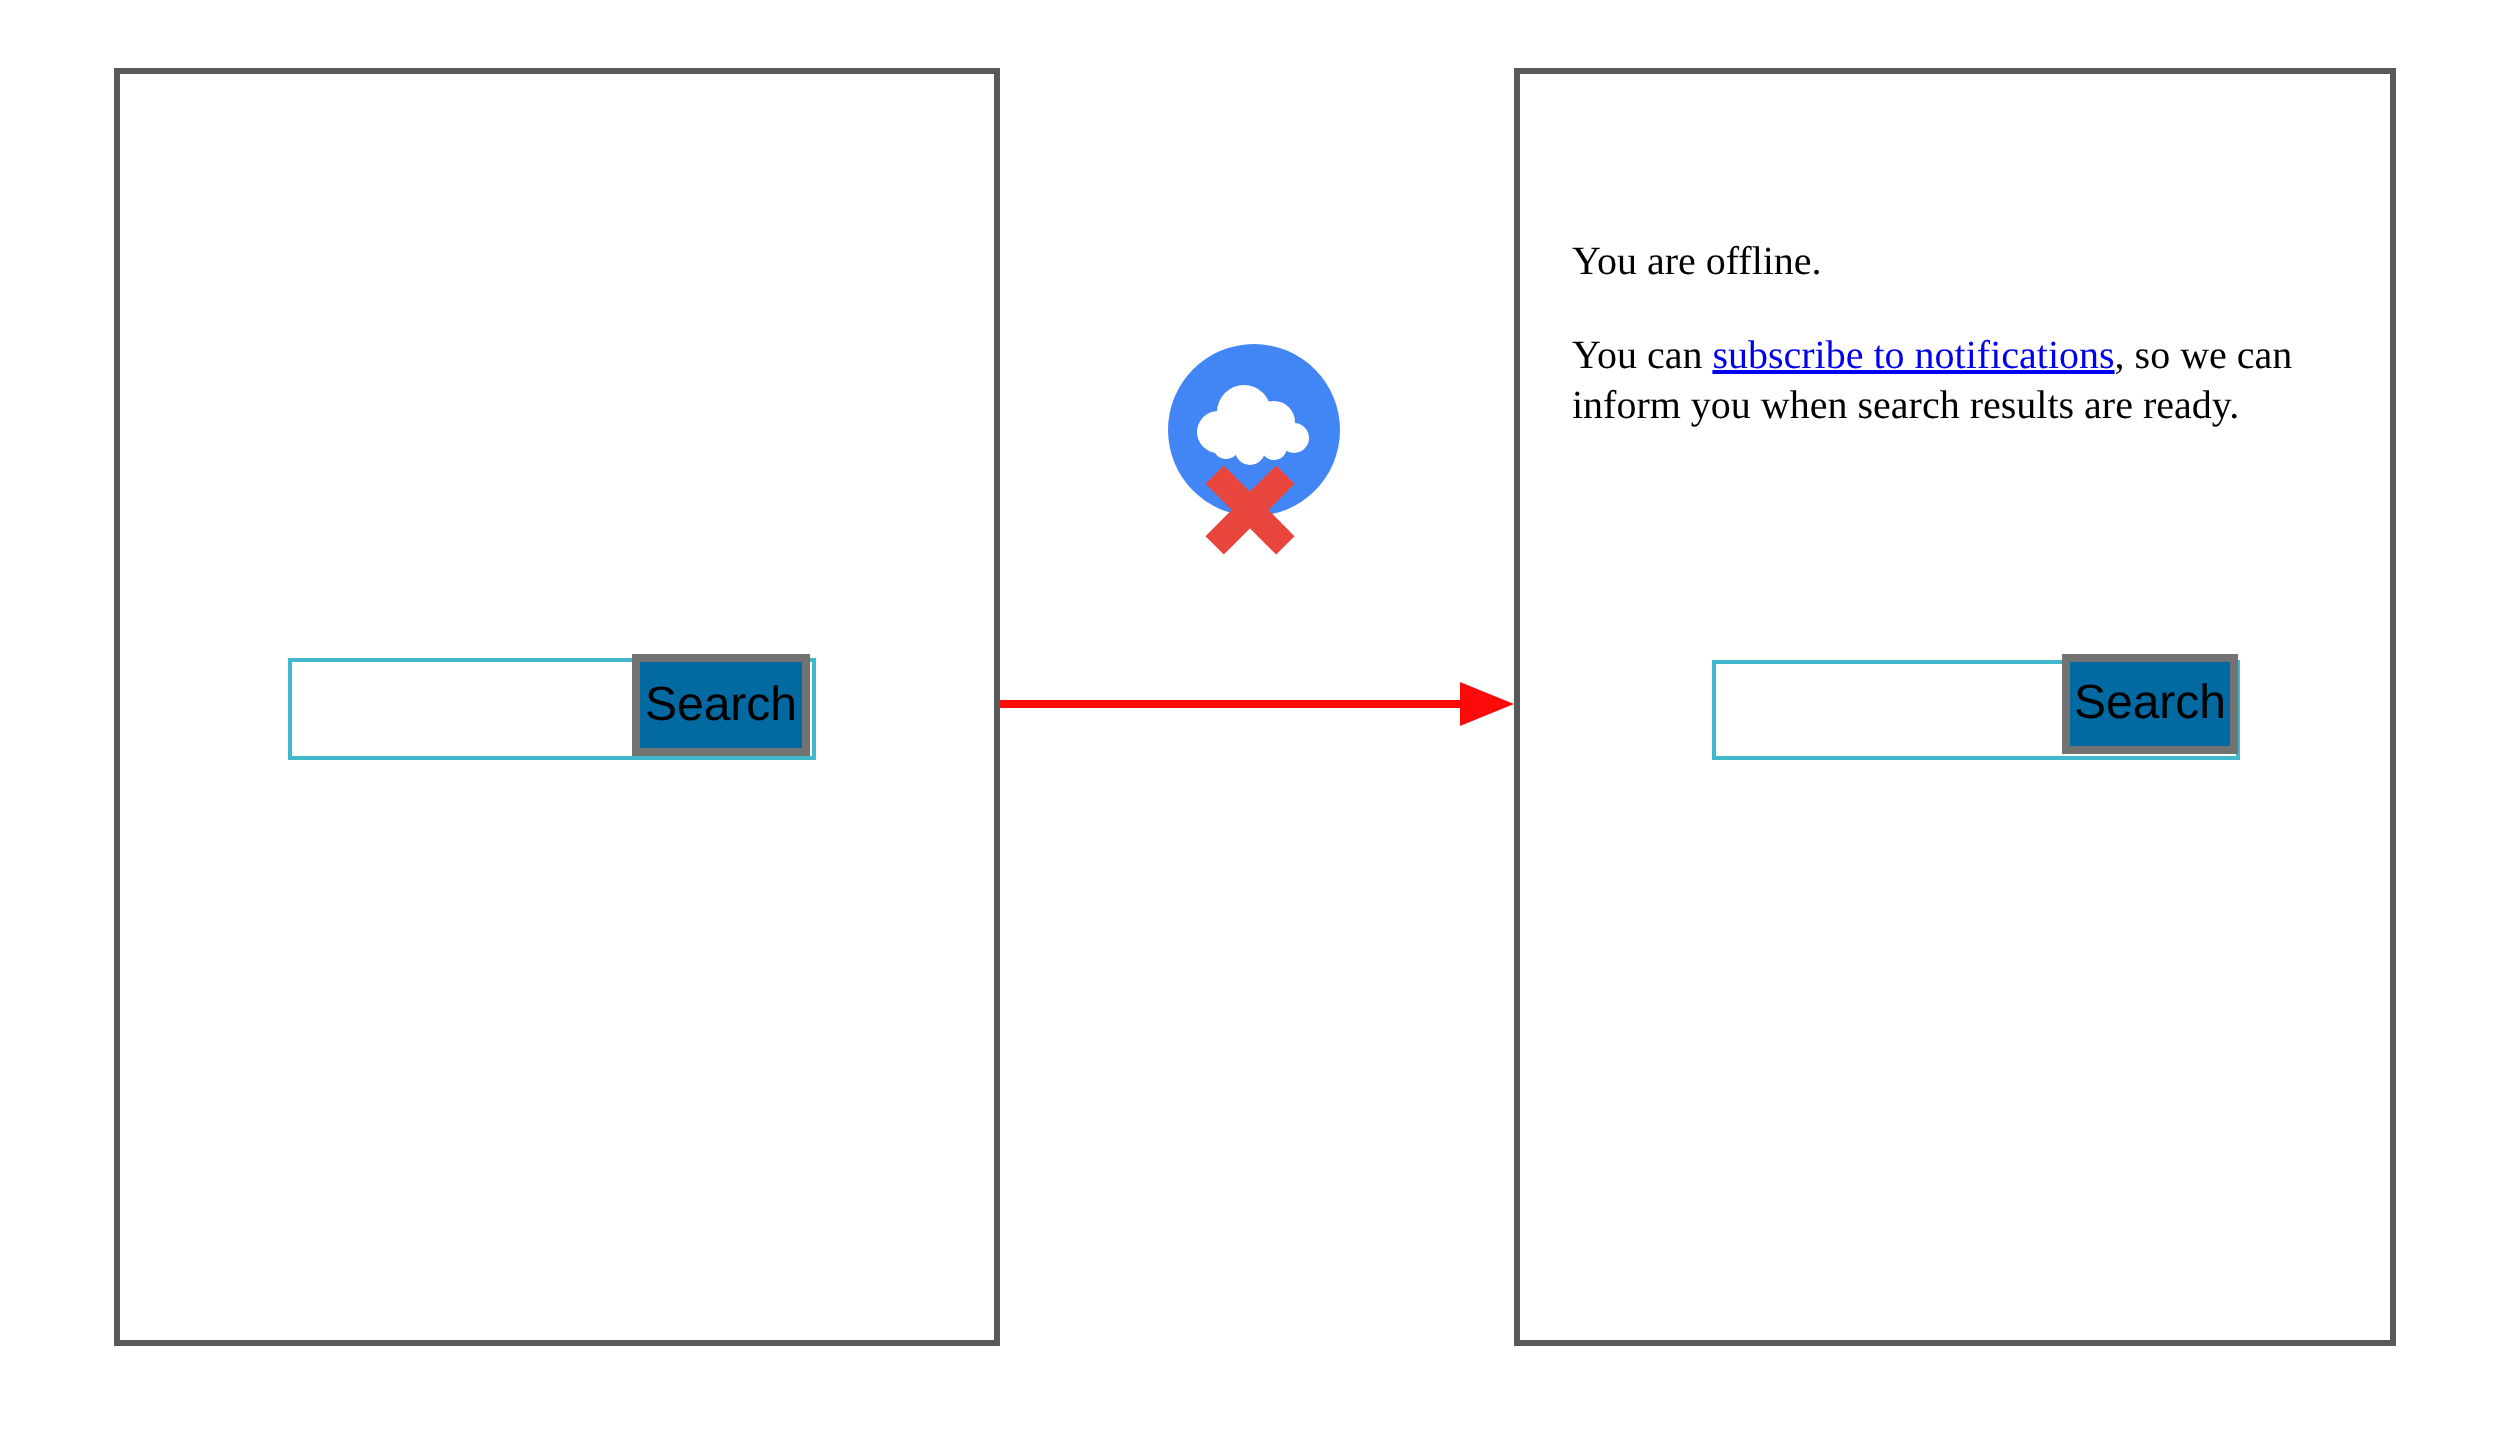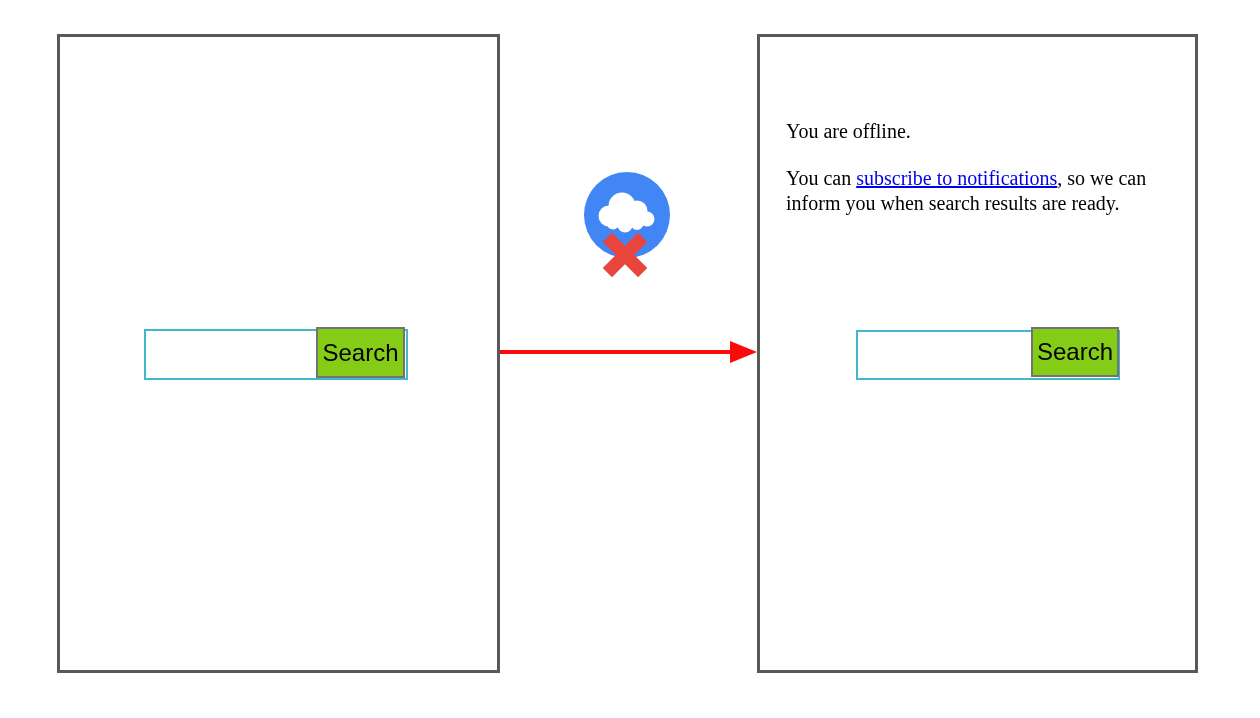--- a/index.html
+++ b/index.html
@@ -31,22 +31,22 @@
     outline: none;
     font-family: "Liberation Sans", sans-serif;
     font-size: 20px;
     padding: 0 6px;
   }
   .frame.left  .search-input { left: 84px; top: 292px; width: 264px; height: 51px; }
   .frame.right .search-input { left: 96px; top: 293px; width: 264px; height: 50px; }
 
   .search-button {
     position: absolute;
-    background: #84cc16;
-    border: 2px solid #737373;
+    background: #0369a1;
+    border: 4px solid #737373;
     color: #000000;
     font-family: "Liberation Sans", sans-serif;
     font-size: 24px;
     line-height: 1;
     cursor: pointer;
     padding: 0;
   }
   .frame.left  .search-button { left: 256px; top: 290px; width: 89px; height: 51px; }
   .frame.right .search-button { left: 271px; top: 290px; width: 88px; height: 50px; }
 

